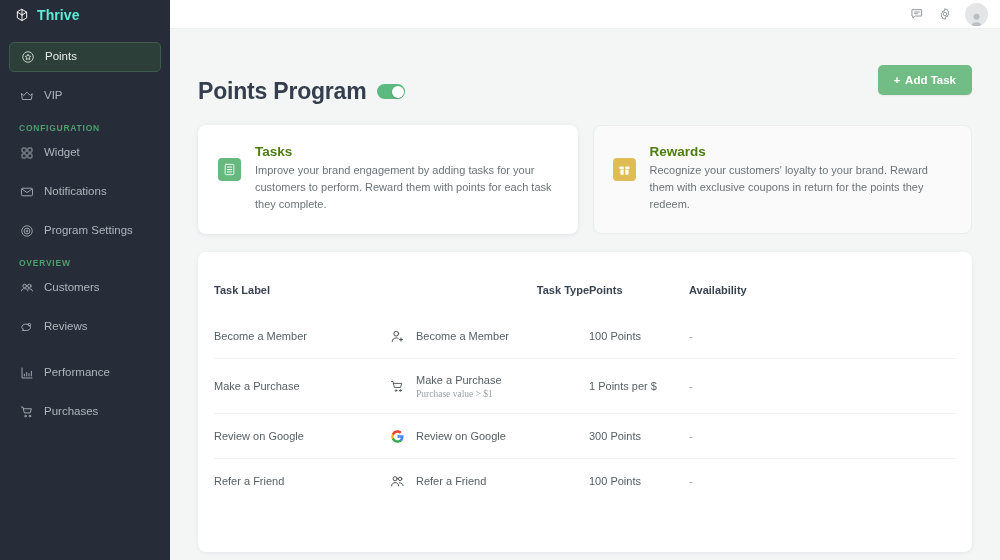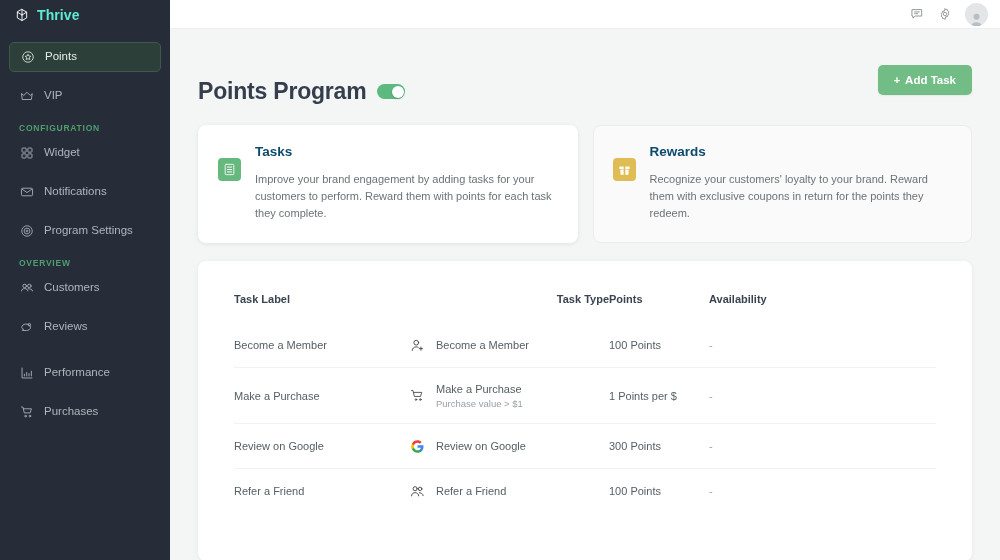--- a/index.html
+++ b/index.html
@@ -106,27 +106,27 @@
   .card.plain { background: #fafafa; border: 1px solid #ebeded; }
   .card-icon {
     width: 23px; height: 23px; border-radius: 4px;
     display: flex; align-items: center; justify-content: center;
     flex: 0 0 23px; margin-top: 15px;
   }
   .card-icon.green { background: #66b87e; }
   .card-icon.gold  { background: #e0bd54; }
   .card-icon svg { width: 13px; height: 13px; display: block; }
   .card-body { padding-top: 1px; }
-  .card-title { font-size: 13.5px; font-weight: 700; color: #0c4a6e; margin-bottom: 12px; }
+  .card-title { font-size: 13.5px; font-weight: 700; color: #4d7c0f; margin-bottom: 3px; }
   .card-text { font-size: 11px; line-height: 1.55; color: #6b7378; max-width: 320px; }
 
   
   .table-card {
     background: #ffffff; border-radius: 8px;
-    margin-top: 18px; padding: 0 36px;
+    margin-top: 18px; padding: 0 16px;
     box-shadow: 0 1px 4px rgba(40,50,60,.08);
     height: 300px;
   }
   table { width: 100%; border-collapse: collapse; table-layout: fixed; }
   thead th {
     text-align: left; font-size: 11px; font-weight: 700; color: #394351;
     padding: 32px 0 10px 0; border: none;
   }
   th.c-label { width: 175px; }
   th.c-type  { width: 200px; text-align: right; }
@@ -135,21 +135,21 @@
   tbody td {
     font-size: 11px; color: #555e64;
     padding: 14px 0; border-top: 1px solid #f1f3f3;
     vertical-align: middle;
   }
   tbody tr:first-child td { border-top: none; padding-top: 22px; }
   .type-cell { display: flex; align-items: center; gap: 11px; }
   .type-ic { width: 16px; height: 16px; flex: 0 0 16px; display: flex; align-items: center; justify-content: center; color: #3f464b; }
   .type-ic svg { width: 15px; height: 15px; display: block; }
   .type-main { font-size: 11px; color: #555e64; line-height: 1.3; }
-  .type-sub { font-size: 9.5px; color: #9aa1a6; margin-top: 2px; }
+  .type-sub { font-size: 9.5px; color: #9aa1a6; margin-top: 2px; font-family: Liberation Serif, serif; }
   .dash { color: #9aa1a6; }
 </style>
 </head>
 <body>
 
 <div class="app">
 
   <aside class="sidebar">
 
     <div class="brand">

